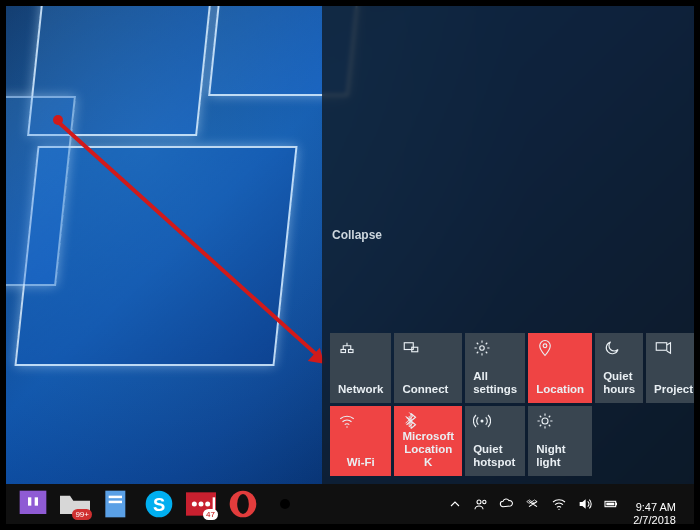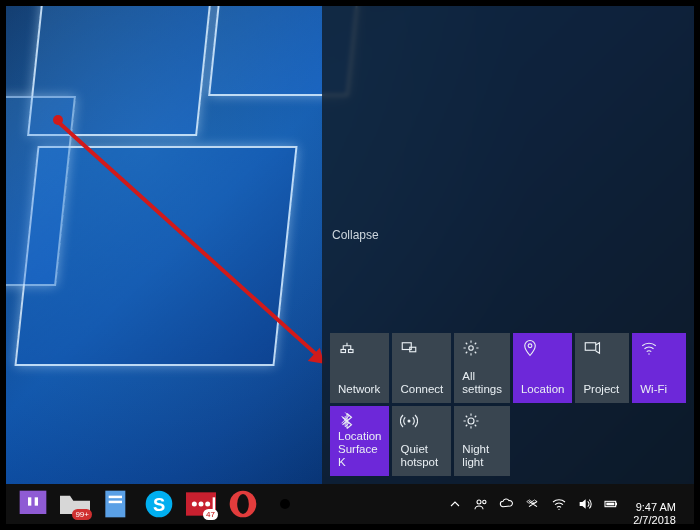--- a/index.html
+++ b/index.html
@@ -56,41 +56,42 @@
     width: 10px; height: 10px; border-radius: 50%;
     background: #d11a1a;
   }
 
   
   .action-center {
     position: absolute; right: 0; top: 0; bottom: 40px;
     width: 372px;
     background: rgba(15,25,36,0.78);
     backdrop-filter: blur(2px);
+    font-weight: bold;
   }
   .ac-collapse {
     position: absolute; left: 10px; top: 222px;
     font-size: 12px; color: #cdd6dd;
   }
   .ac-grid {
     position: absolute; left: 8px; right: 8px; bottom: 8px;
     display: grid;
     grid-template-columns: repeat(6, 1fr);
     grid-auto-rows: 70px;
     gap: 3px;
   }
   .tile {
     background: #394550;
     color: #e9eff3;
     padding: 6px 8px 7px 8px;
     font-size: 11.5px; line-height: 1.15;
     display: flex; flex-direction: column; justify-content: space-between;
     cursor: pointer;
   }
-  .tile.active { background: #6d28d9; }
+  .tile.active { background: #ef4444; text-align: center; }
   .tile .icon { width: 18px; height: 18px; }
   .tile svg { width: 18px; height: 18px; stroke: currentColor; fill: none; stroke-width: 1.5; }
 
   
   .taskbar {
     position: absolute; left: 0; right: 0; bottom: 0; height: 40px;
     background: #101010; color: #fff;
     display: flex; align-items: stretch;
     font-size: 12px;
   }
@@ -161,38 +162,44 @@
         </div>
         <div class="tile active">
           <span class="icon"><svg viewBox="0 0 24 24">
               <path d="M12 2a7 7 0 017 7c0 5-7 13-7 13S5 14 5 9a7 7 0 017-7z"></path>
               <circle cx="12" cy="9" r="2.5"></circle>
             </svg></span>
           <span>Location</span>
         </div>
         <div class="tile">
           <span class="icon"><svg viewBox="0 0 24 24">
+              <path d="M20 14A8 8 0 1110 4a7 7 0 0010 10z"></path>
+            </svg></span>
+          <span>Quiet hours</span>
+        </div>
+        <div class="tile">
+          <span class="icon"><svg viewBox="0 0 24 24">
               <rect x="3" y="5" width="14" height="10"></rect>
               <path d="M17 8l5-3v14l-5-3"></path>
             </svg></span>
           <span>Project</span>
         </div>
         <div class="tile active">
           <span class="icon"><svg viewBox="0 0 24 24">
               <path d="M3 9a14 14 0 0118 0M6 13a9 9 0 0112 0M9 17a4 4 0 016 0"></path>
               <circle cx="12" cy="20" r="1" fill="currentColor" stroke="none"></circle>
             </svg></span>
           <span>Wi-Fi</span>
         </div>
         <div class="tile active">
           <span class="icon"><svg viewBox="0 0 24 24">
               <path d="M12 3v18l6-6-12-12m0 12l12-12-6-6" transform="translate(0 3) scale(0.8)"></path>
               <path d="M12 2v20M12 2l6 5-6 5 6 5-6 5M6 7l12 10M6 17L18 7"></path>
             </svg></span>
-          <span>Location Surface K</span>
+          <span>Microsoft Location K</span>
         </div>
         <div class="tile">
           <span class="icon"><svg viewBox="0 0 24 24">
               <circle cx="12" cy="12" r="2" fill="currentColor" stroke="none"></circle>
               <path d="M7 17a7 7 0 010-10M17 7a7 7 0 010 10M4 20a11 11 0 010-16M20 4a11 11 0 010 16"></path>
             </svg></span>
           <span>Quiet hotspot</span>
         </div>
         <div class="tile">
           <span class="icon"><svg viewBox="0 0 24 24">

